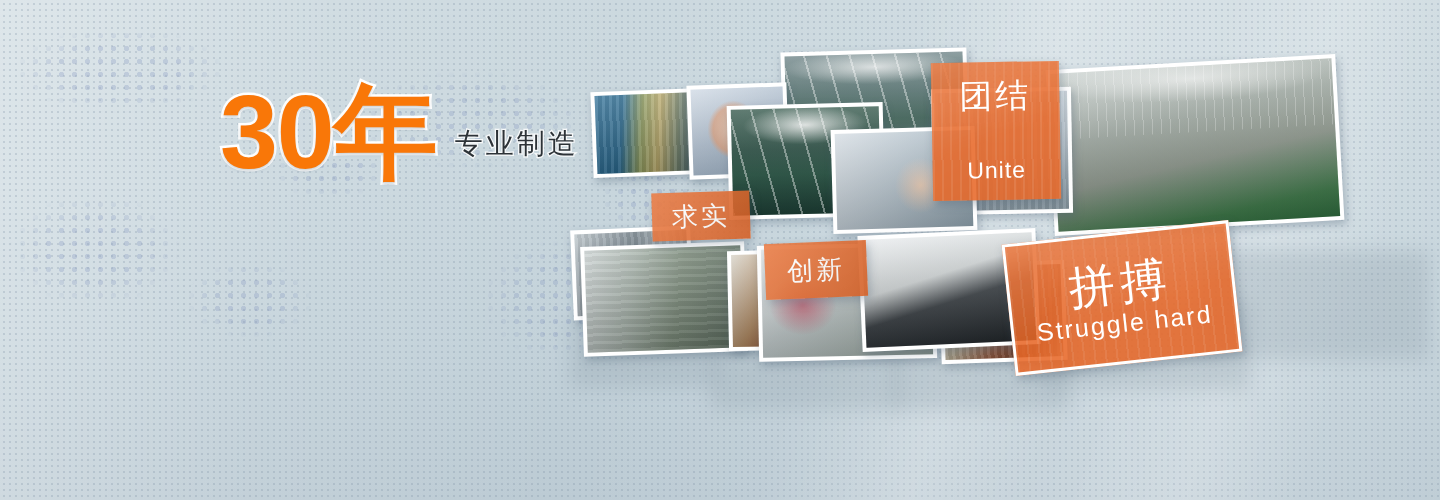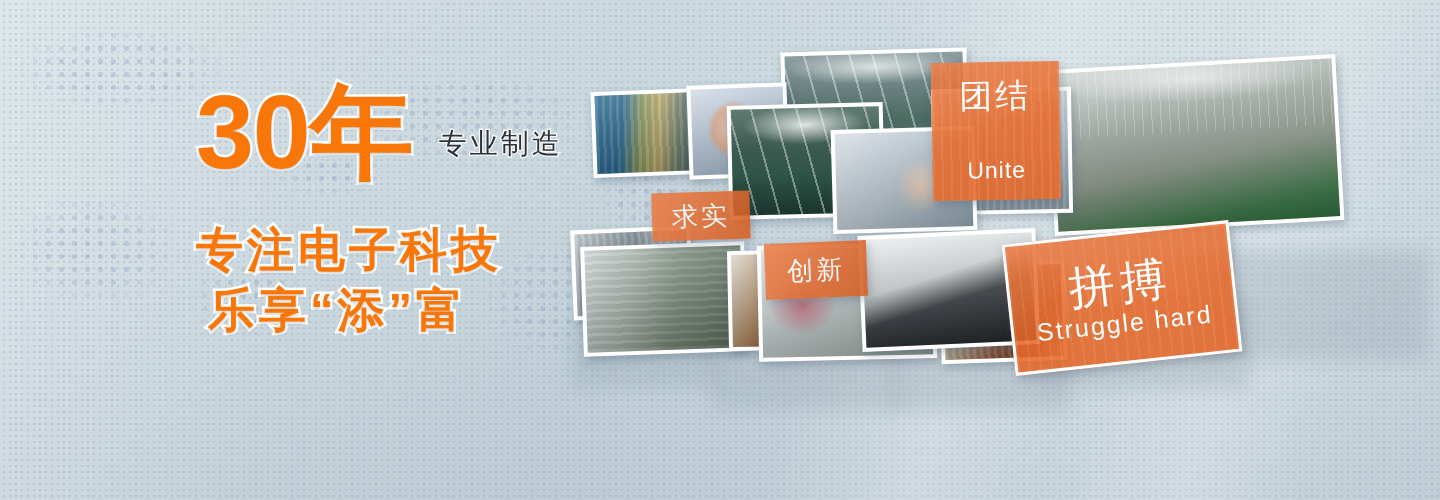--- a/index.html
+++ b/index.html
@@ -98,22 +98,23 @@
   
   .headline {
     position: absolute;
     left: 196px;
     top: 72px;
     width: 420px;
   }
   .line-top {
     display: flex;
     align-items: flex-end;
-    gap: 26px;
+    gap: 18px;
     height: 110px;
+    margin-left: 24px;
   }
   .years {
     font-size: 104px;
     line-height: 0.95;
     font-weight: bold;
     color: #f97708;
     letter-spacing: -1px;
     -webkit-text-stroke: 5px #ffffff;
     paint-order: stroke fill;
     text-shadow: 0 2px 3px rgba(90,110,125,0.30);
@@ -333,24 +334,20 @@
   <div class="bg-base"></div>
   <div class="bg-dots"></div>
   <div class="bg-map"></div>
   <div class="bg-sheen"></div>
 
   <div class="headline">
     <div class="line-top">
       <span class="years">30年</span>
       <span class="subtitle">专业制造</span>
     </div>
-    <div class="slogan">
-      <div class="slogan-line">专注电子科技</div>
-      <div class="slogan-line second">乐享“添”富</div>
-    </div>
   </div>
 
   <div class="collage">
 
     <div class="reflection" style="left:10px;  top:318px; width:150px; height:70px;  background:#8fa0ab;"></div>
     <div class="reflection" style="left:150px; top:330px; width:190px; height:80px;  background:#93a4ae;"></div>
     <div class="reflection" style="left:330px; top:340px; width:180px; height:70px;  background:#8ea0ab;"></div>
     <div class="reflection" style="left:480px; top:300px; width:210px; height:90px;  background:#93a3ad;"></div>
     <div class="reflection" style="left:640px; top:250px; width:230px; height:110px; background:#8fa0ab;"></div>
 

